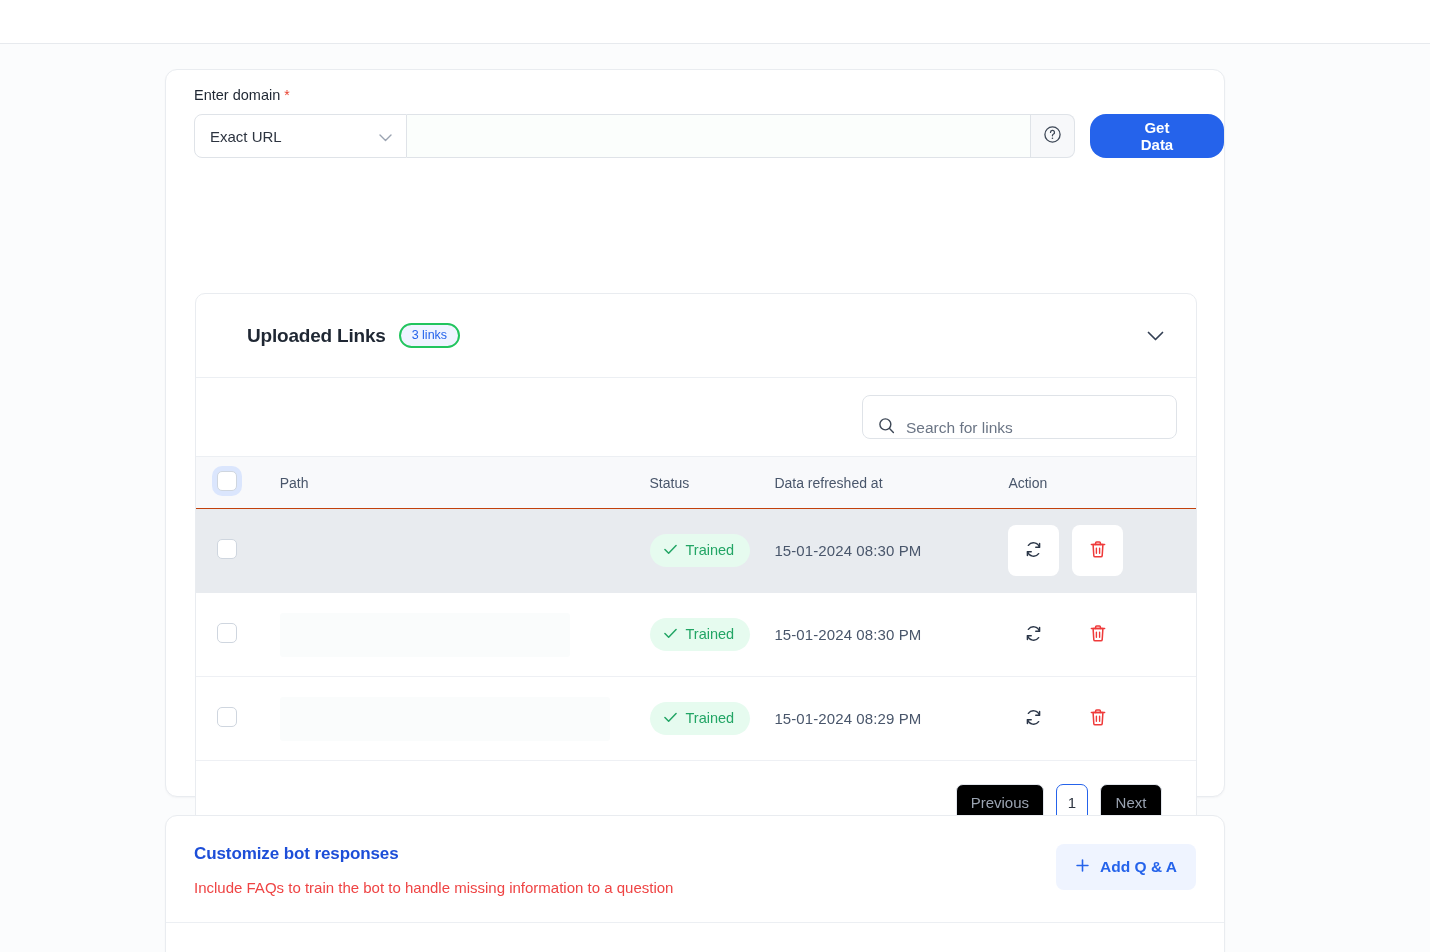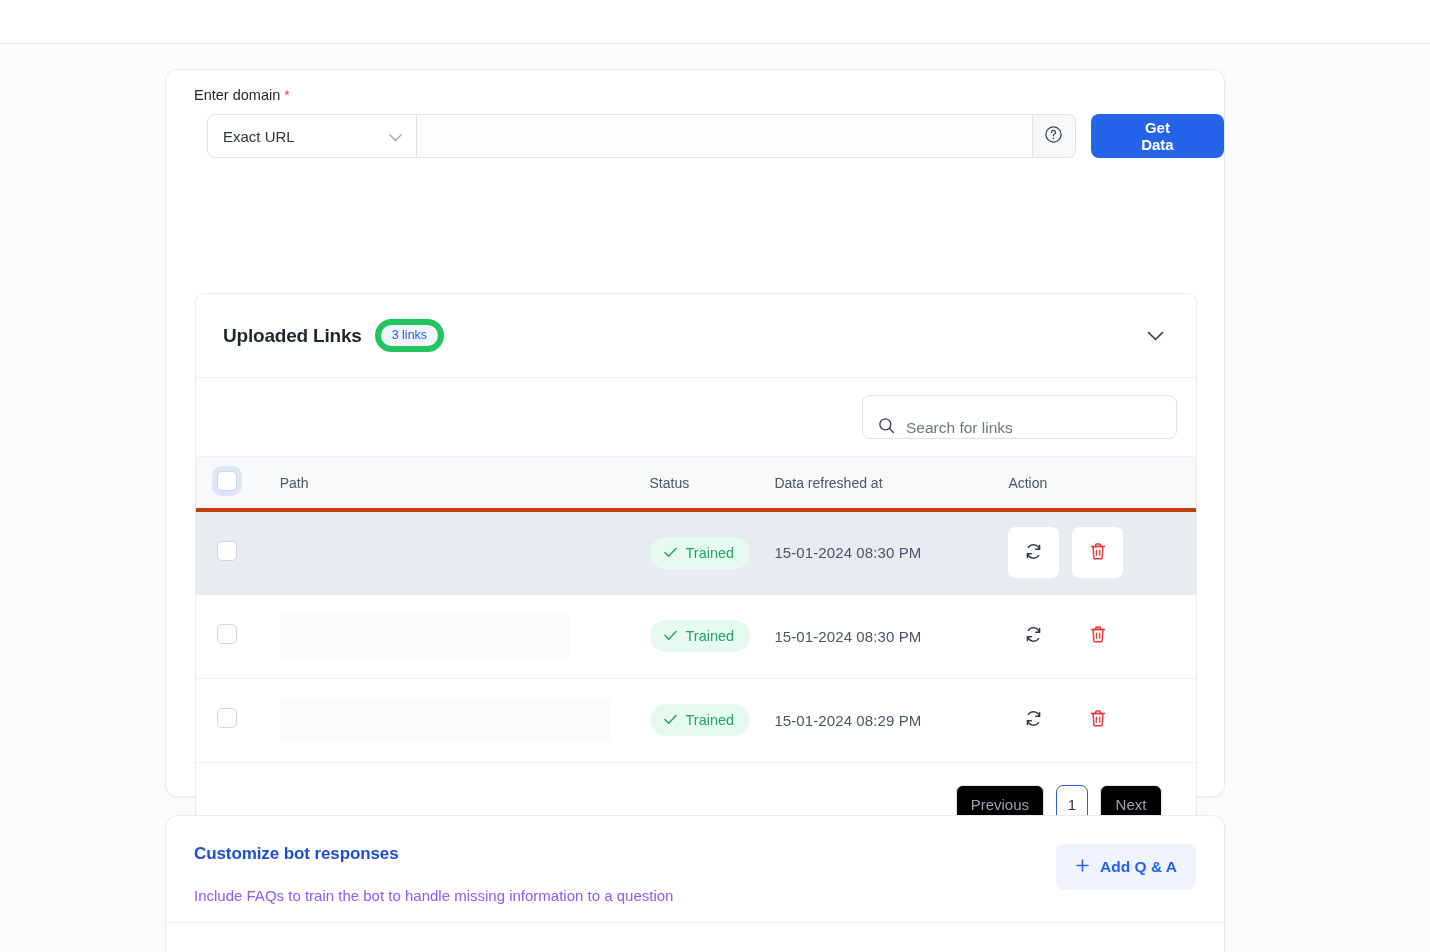--- a/index.html
+++ b/index.html
@@ -66,21 +66,21 @@
 
   .field-label {
     margin: 17px 0 0 28px;
     font-size: 14.5px; color: #1f2733;
   }
   .req { color: #e8412f; margin-left: 4px; font-size: 14px; }
 
   
   .domain-row {
     display: flex; align-items: stretch;
-    margin: 11px 0 0 41px;
+    margin: 11px 0 0 28px;
   }
   .select-box {
     width: 218px; height: 44px;
     border: 1px solid #dfe3e8;
     border-radius: 8px 0 0 8px;
     background: #ffffff;
     display: flex; align-items: center;
     justify-content: space-between;
     padding: 0 14px 0 15px;
     font-size: 15px; color: #2d3440;
@@ -103,21 +103,21 @@
     border-radius: 0 8px 8px 0;
     background: #f7f8fa;
     display: flex; align-items: center; justify-content: center;
     cursor: pointer;
   }
   .get-data {
     margin-left: 15px;
     height: 44px; padding: 0 37px;
     background: #2563eb;
     color: #ffffff;
-    border: none; border-radius: 8px;
+    border: none; border-radius: 16px;
     font-size: 15px; font-weight: 700;
     font-family: "Liberation Sans", sans-serif;
     cursor: pointer;
   }
 
   
   .inner-card {
     position: absolute;
     left: 29px; top: 223px;
     width: 1002px;
@@ -128,26 +128,27 @@
   }
   .inner-head {
     height: 84px;
     display: flex; align-items: center;
     padding: 0 28px 0 27px;
     border-bottom: 1px solid #eceff3;
   }
   .inner-title {
     font-size: 19px; font-weight: 700; color: #1f2733;
     letter-spacing: -0.2px;
+    margin-left: 24px;
   }
   .pill-links {
     margin-left: 13px;
     font-size: 12.5px; color: #2563eb;
     background: #eff4ff;
-    border: 6px solid #22c55e;
+    border: 2px solid #22c55e;
     border-radius: 999px;
     padding: 4px 11px 5px;
     line-height: 1;
   }
   .chevron-btn {
     margin-left: auto;
     width: 26px; height: 26px;
     display: flex; align-items: center; justify-content: center;
     cursor: pointer;
   }
@@ -177,21 +178,21 @@
   .search-wrap input::placeholder { color: #6b7585; }
 
   
   table.links { width: 100%; border-collapse: collapse; }
   table.links thead tr { background: #f8f9fb; }
   table.links th {
     text-align: left;
     font-size: 14px; font-weight: 400; color: #49566b;
     padding: 14px 0 14px 0;
     border-top: 1px solid #eceff3;
-    border-bottom: 4px solid #c2410c;
+    border-bottom: 1px solid #c2410c;
     height: 44px;
   }
   th.c-check, td.c-check { width: 84px; padding-left: 21px !important; }
   th.c-path,  td.c-path  { width: 370px; }
   th.c-status,td.c-status{ width: 125px; }
   th.c-date,  td.c-date  { width: 235px; }
   th.c-action,td.c-action{ width: 188px; }
 
   table.links td {
     padding: 0;
@@ -278,21 +279,21 @@
     cursor: pointer;
   }
 
   
   .bot-inner {
     display: flex; align-items: flex-start;
     padding: 28px 28px 0 28px;
     height: 99px;
   }
   .bot-title { font-size: 17px; font-weight: 700; color: #1d4ed8; letter-spacing: -0.1px; }
-  .bot-sub { font-size: 15px; color: #8b5cf6; margin-top: 23px; }
+  .bot-sub { font-size: 15px; color: #ef4444; margin-top: 15px; }
   .add-qa {
     margin-left: auto;
     display: flex; align-items: center; gap: 10px;
     background: #eff4ff;
     color: #2563eb;
     border: none; border-radius: 8px;
     height: 46px; padding: 0 19px;
     font-size: 15.5px; font-weight: 700;
     font-family: "Liberation Sans", sans-serif;
     cursor: pointer;

